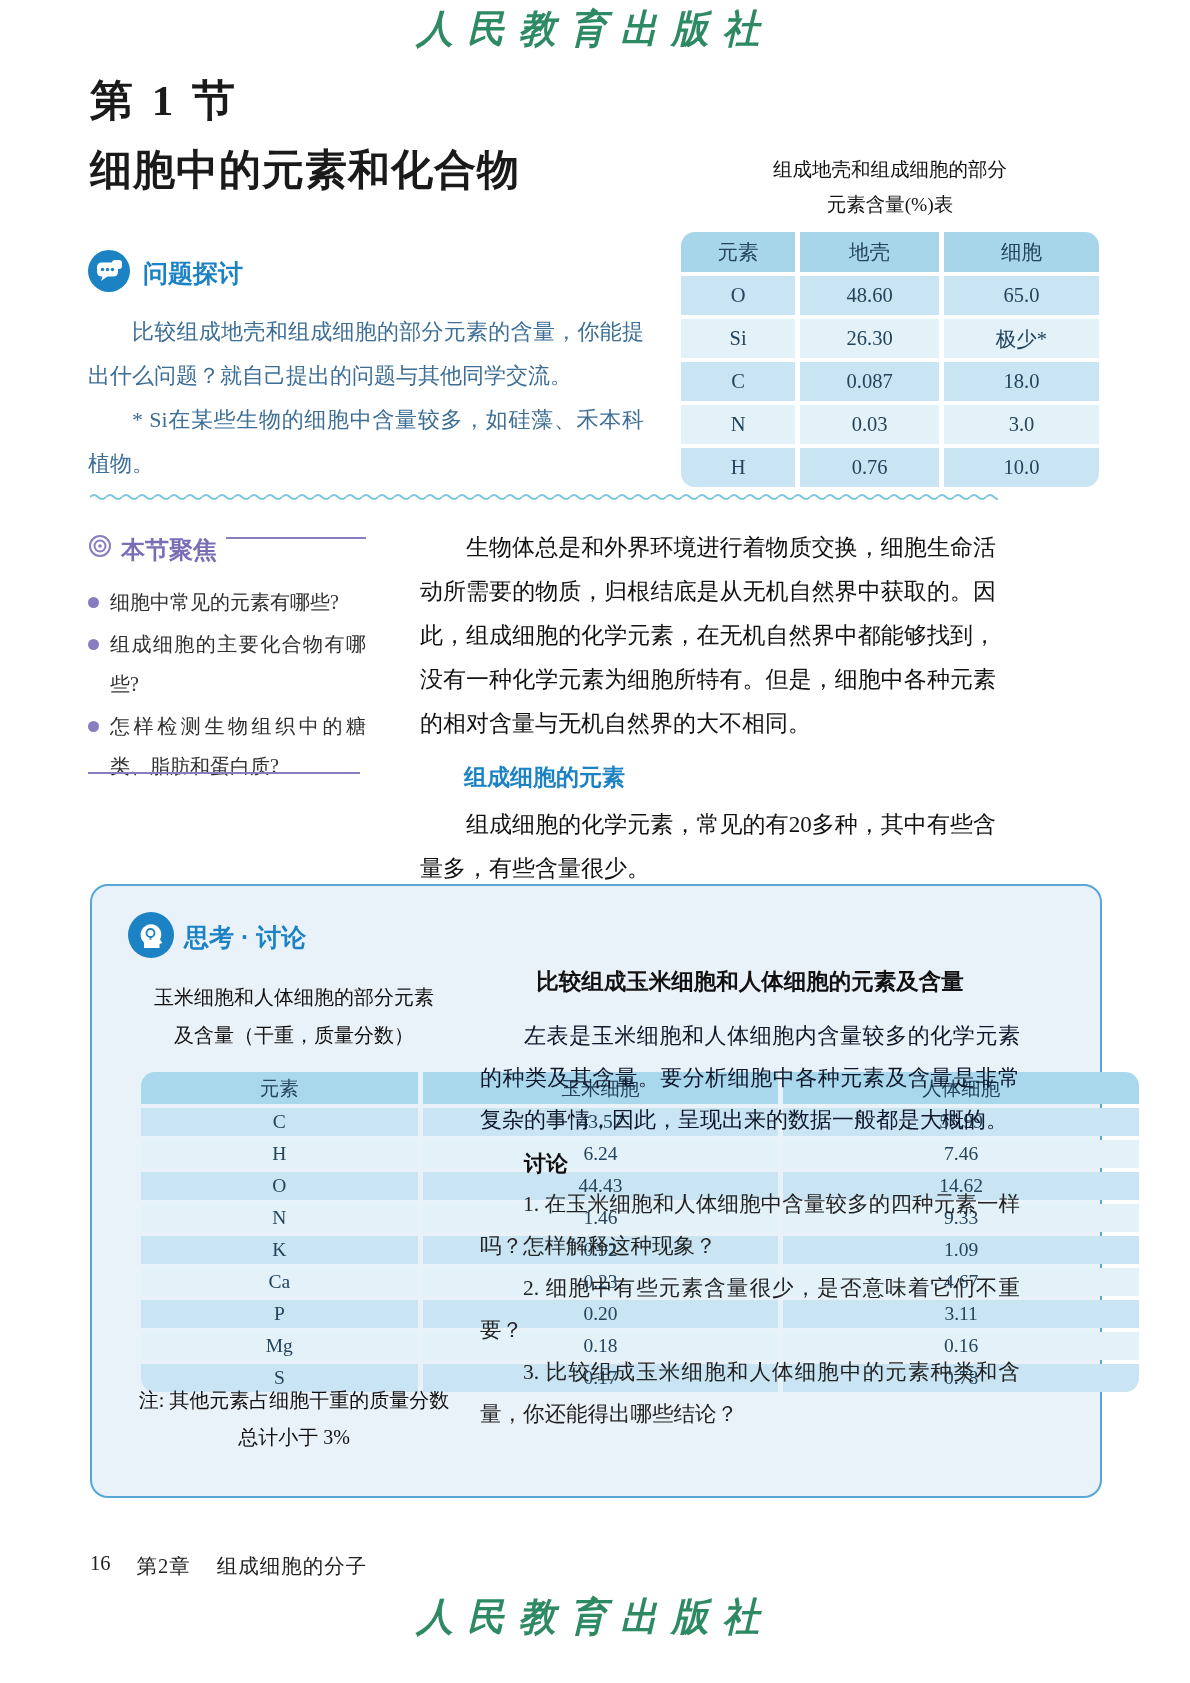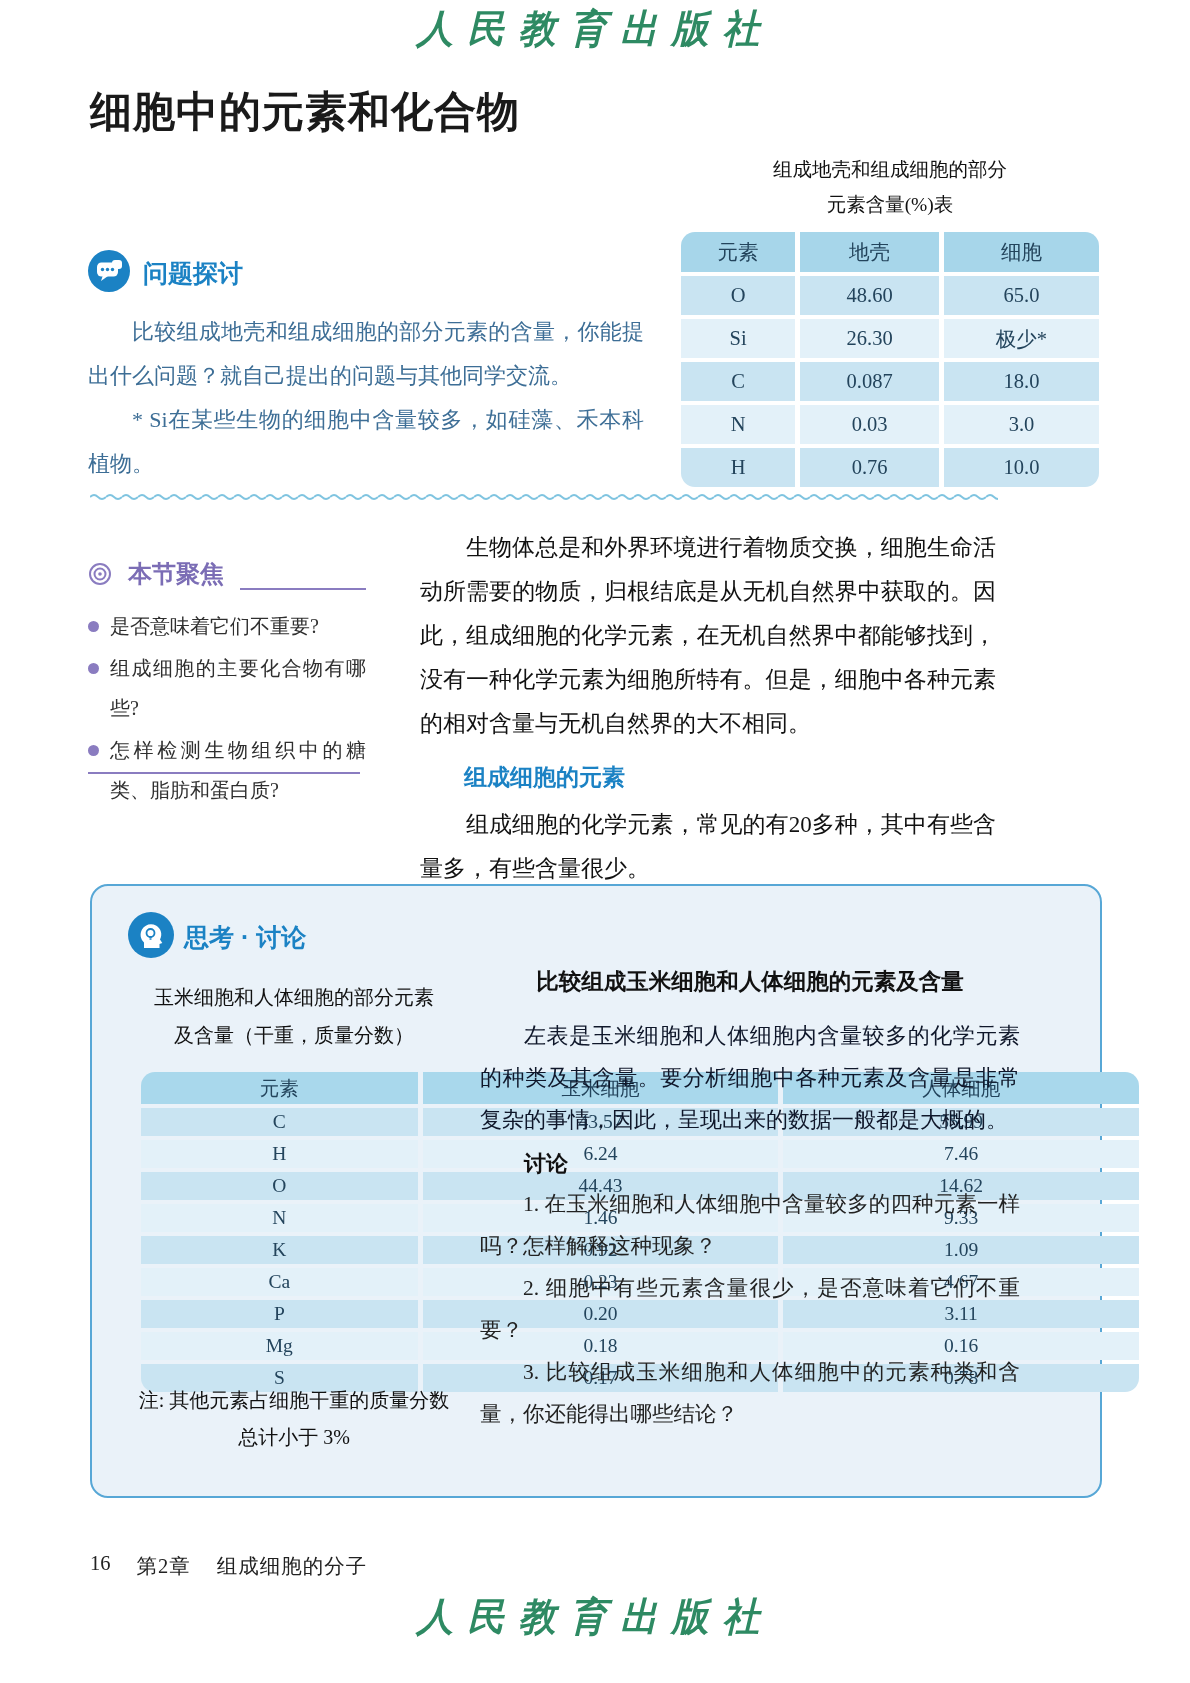--- a/index.html
+++ b/index.html
@@ -47,21 +47,21 @@
   
   .wenti{position:absolute;left:88px;top:250px;width:556px;}
   .feature-head{display:flex;align-items:center;gap:13px;}
   .feature-title{font-family:"Liberation Sans",sans-serif;font-weight:bold;font-size:25px;color:#1b82c4;}
   .wenti-body{margin-top:14px;font-size:22px;color:#3d6e96;line-height:44px;text-align:justify;}
   .wenti-body p{margin:0;text-indent:2em;}
   
   .wave{position:absolute;left:90px;top:488px;}
   
   .focus{position:absolute;left:88px;top:534px;width:278px;}
-  .focus-head{display:flex;align-items:flex-end;gap:16px;margin-top:24px;}
+  .focus-head{display:flex;align-items:flex-start;gap:9px;}
   .focus-title{font-family:"Liberation Sans",sans-serif;font-weight:bold;font-size:24px;color:#7b6db5;white-space:nowrap;}
   .focus-rule{flex:1;height:2px;background:#8a7cc0;margin-top:3px;}
   .focus-list{list-style:none;margin:16px 0 0 0;padding:0;}
   .focus-list li{display:flex;gap:11px;font-size:20px;line-height:40px;color:#2f2f2f;text-align:justify;margin-bottom:2px;}
   .dot{flex:0 0 11px;width:11px;height:11px;border-radius:50%;background:#8a7cc0;margin-top:15px;}
   .focus-endline{position:absolute;left:88px;top:772px;width:272px;height:2px;background:#8a7cc0;}
   
   .main-col{position:absolute;left:420px;top:526px;width:576px;}
   .main-col p{margin:0;font-size:23px;line-height:44px;text-align:justify;text-indent:2em;color:#111;}
   .main-heading{font-family:"Liberation Sans",sans-serif;font-weight:bold;font-size:23px;color:#1b82c4;margin:16px 0 10px 44px;}
@@ -88,20 +88,21 @@
   .footer .chap{letter-spacing:1px;}
 </style>
 </head>
 <body>
 
 <div class="page">
 
   <div class="logo logo-top">人民教育出版社</div>
 
   <div class="title-block">
+    <div class="sec-num">第 1 节</div>
     <div class="sec-title">细胞中的元素和化合物</div>
   </div>
 
   <div class="crust-wrap">
     <div class="crust-caption">
       <div>组成地壳和组成细胞的部分</div>
       <div>元素含量(%)表</div>
     </div>
     <table class="blue-table">
       <colgroup>
@@ -186,21 +187,21 @@
           <circle cx="12" cy="12" r="5.5" fill="none" stroke="#8a7cc0" stroke-width="2"></circle>
           <circle cx="12" cy="12" r="1.8" fill="#8a7cc0"></circle>
         </svg>
       </span>
       <span class="focus-title">本节聚焦</span>
       <span class="focus-rule"></span>
     </div>
     <ul class="focus-list">
       <li>
           <span class="dot"></span>
-          <span>是否意味着它们不重要?</span>
+          <span>细胞中常见的元素有哪些?</span>
         </li>
       <li>
           <span class="dot"></span>
           <span>组成细胞的主要化合物有哪些?</span>
         </li>
       <li>
           <span class="dot"></span>
           <span>怎样检测生物组织中的糖类、脂肪和蛋白质?</span>
         </li>
     </ul>

